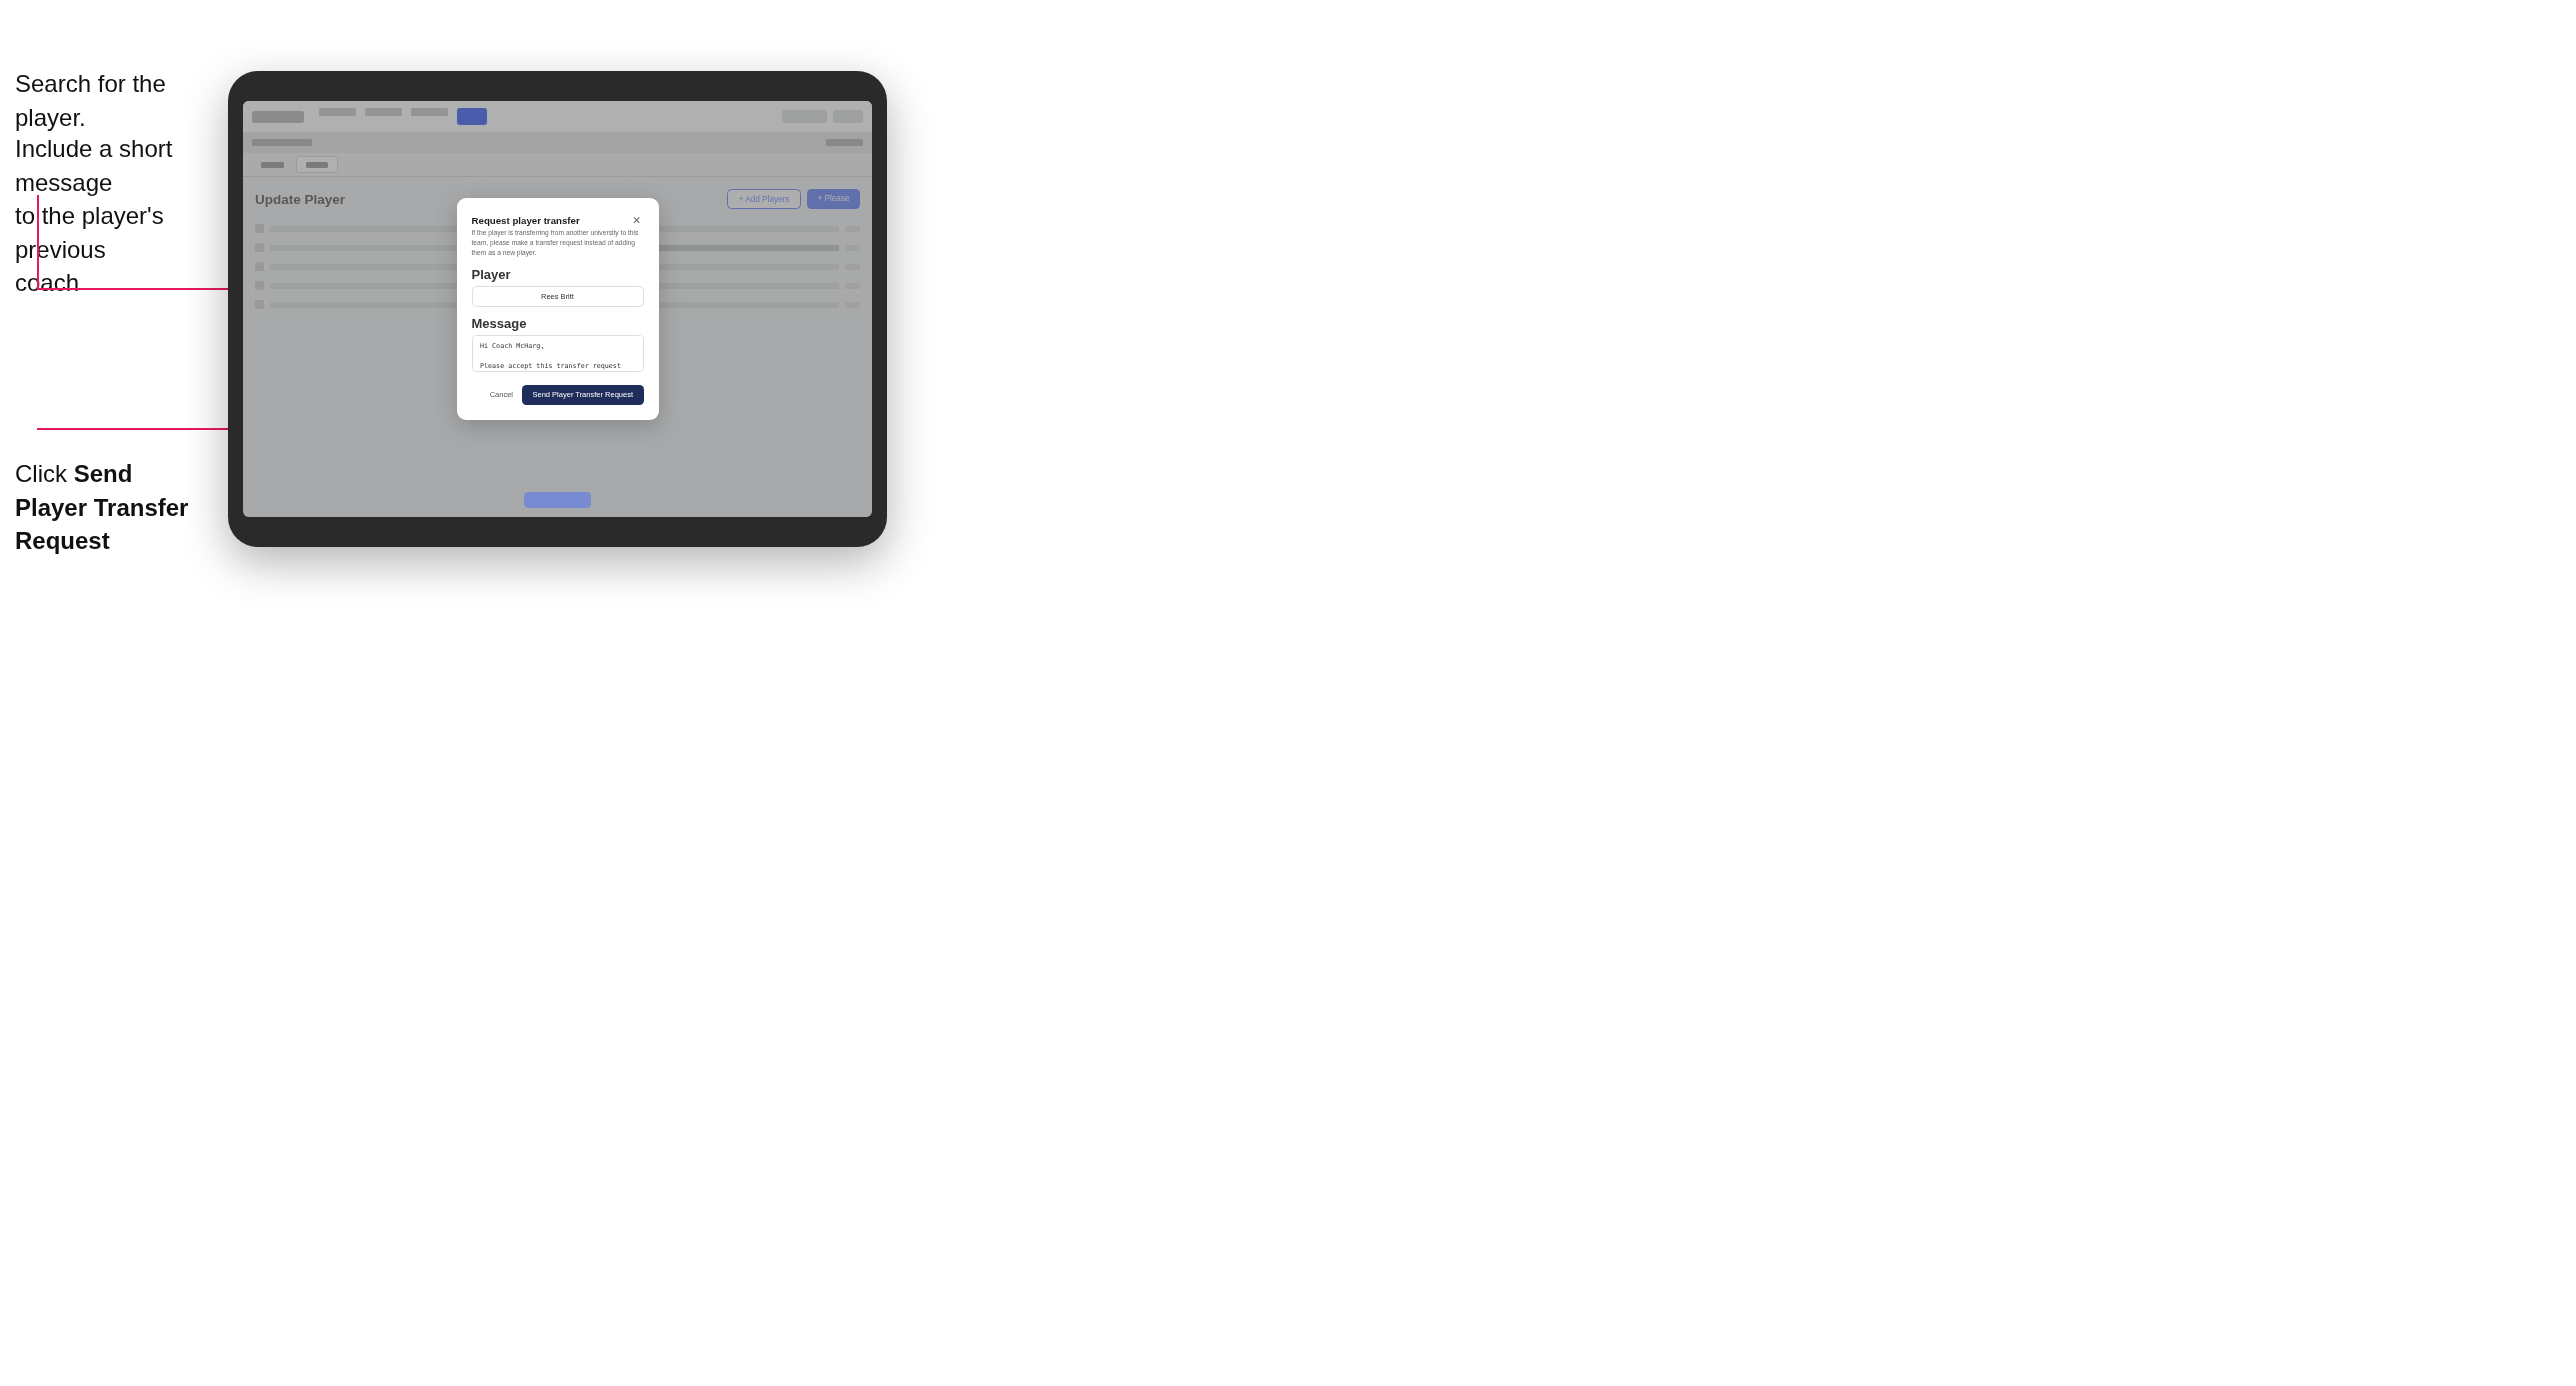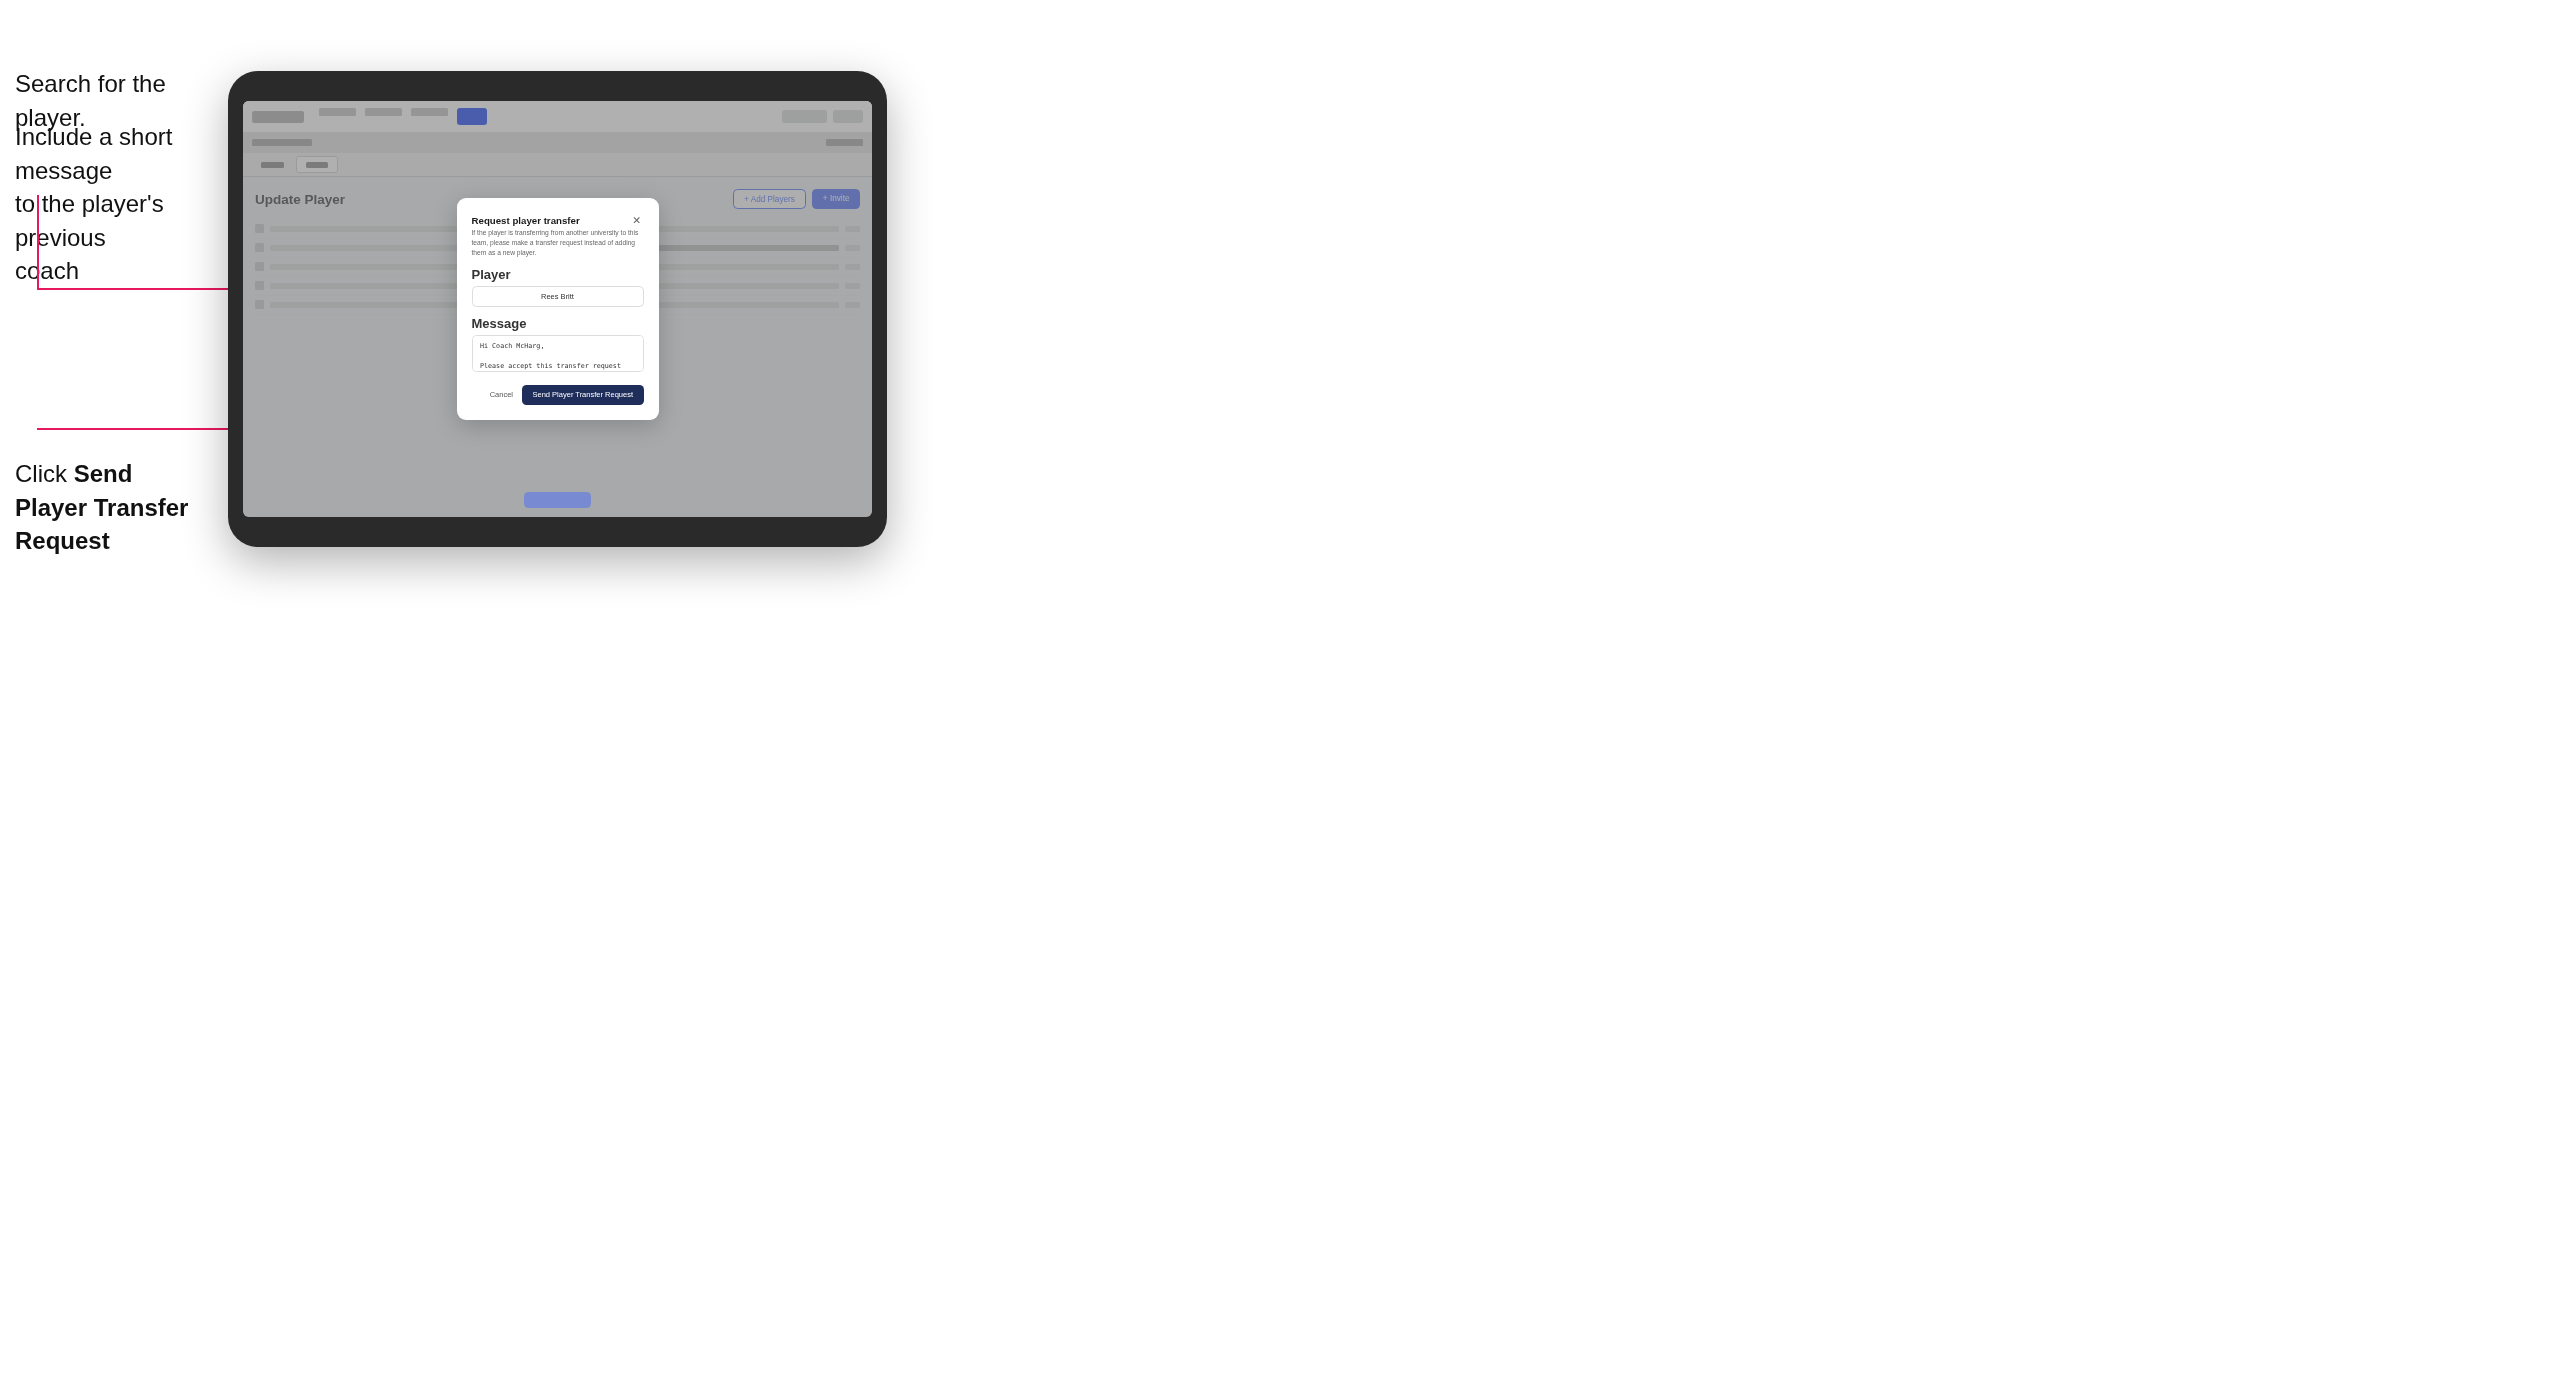--- a/index.html
+++ b/index.html
@@ -18,21 +18,21 @@
       top: 67px;
       left: 15px;
       font-size: 24px;
       color: #111;
       width: 195px;
       line-height: 1.4;
     }
 
     .annotation-message {
       position: absolute;
-      top: 120px;
+      top: 132px;
       left: 15px;
       font-size: 24px;
       color: #111;
       width: 202px;
       line-height: 1.4;
     }
 
     .annotation-click {
       position: absolute;
       top: 449px;
@@ -470,21 +470,21 @@
       <div class="tab-item active">
         <div class="tab-item-label"></div>
       </div>
     </div>
 
     <div class="main-content">
       <div class="page-title-bar">
         <div class="page-title">Update Player</div>
         <div class="action-buttons">
           <div class="btn-outline">+ Add Players</div>
-          <div class="btn-primary-sm">+ Invite</div>
+          <div class="btn-primary-sm">+ Please</div>
         </div>
       </div>
       <div class="table-placeholder">
         <div class="table-row-bg">
           <div class="table-cell check"></div>
           <div class="table-cell"></div>
           <div class="table-cell"></div>
           <div class="table-cell sm"></div>
         </div>
         <div class="table-row-bg">

